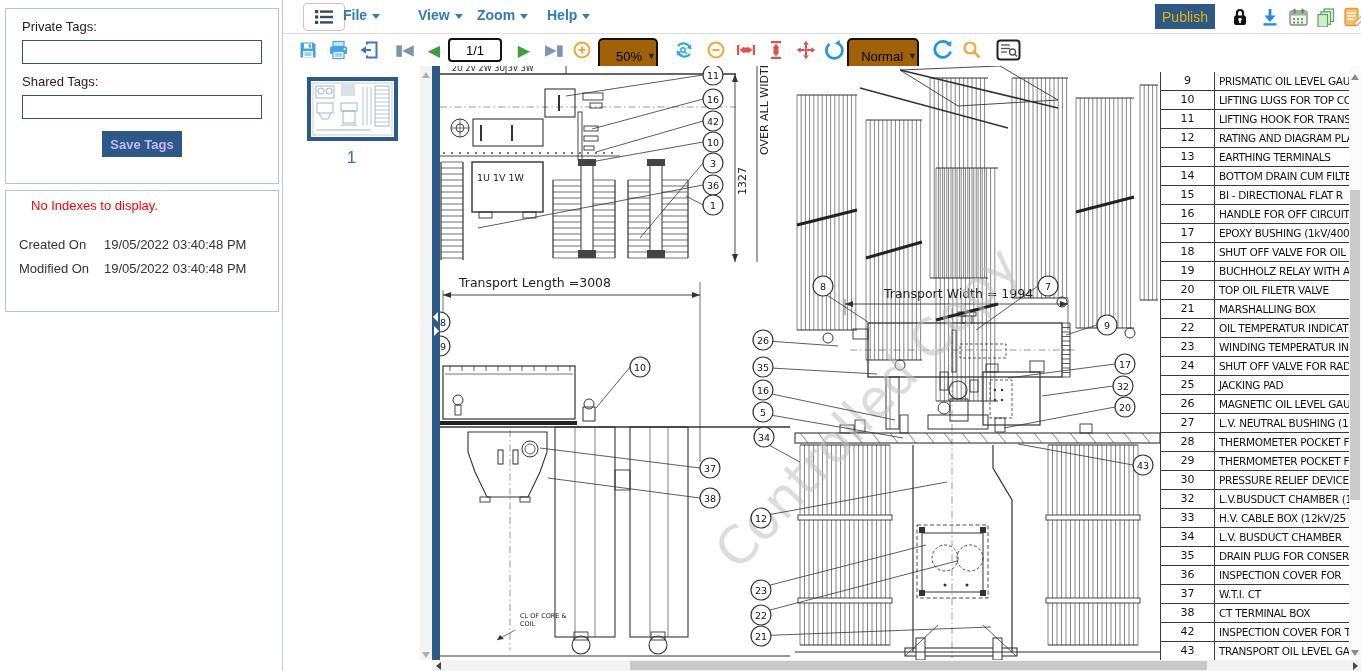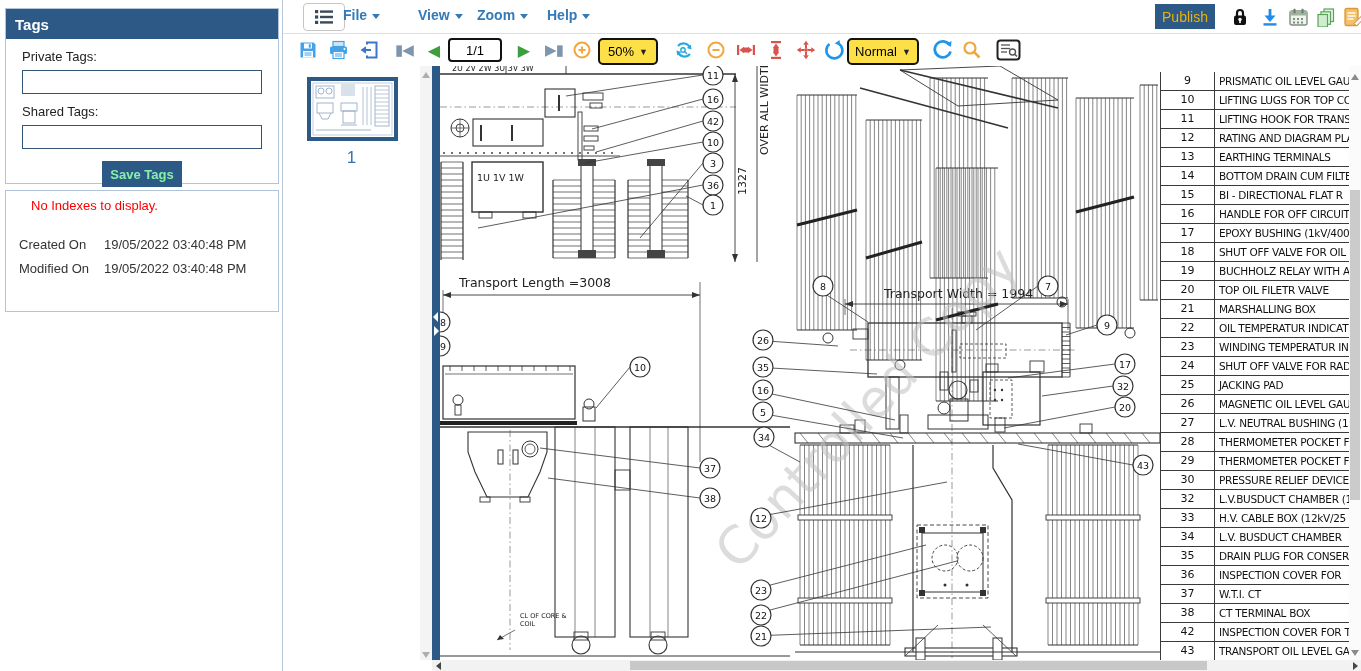--- a/index.html
+++ b/index.html
@@ -12,21 +12,21 @@
              background:#fff; border-right:1px solid #b9c9dc; }
   .panel { position:absolute; left:5px; width:274px; border:1px solid #b0c4d9; background:#fff; }
   .panel-tags { top:8px; height:176px; }
   .panel-indexes { top:190px; height:122px; }
   .panel-header { height:30px; background:#2d5986; color:#fff; font-size:15px; font-weight:bold;
                   display:flex; align-items:center; padding:0 9px; justify-content:space-between; }
   .tag-label { font-size:13px; color:#222; margin:10px 0 6px 16px; }
   .tag-input { display:block; width:240px; height:24px; margin-left:16px;
                border:1px solid #33557a; background:#fff; font-size:13px; padding:0 4px; }
   .save-btn { display:block; margin:12px auto 0; width:80px; height:26px; background:#2d5986;
-              color:#86efac; border:none; font-size:13px; font-weight:bold; cursor:pointer; }
+              color:#c4b5fd; border:none; font-size:13px; font-weight:bold; cursor:pointer; }
   .no-indexes { color:#f00; font-size:13px; margin:7px 0 24px 25px; }
   .idx-row { display:flex; font-size:13px; color:#333; margin:0 0 9px 13px; }
   .idx-label { width:85px; }
   .idx-value { flex:1; }
 
   
   .viewer { position:absolute; left:283px; top:0; width:1078px; height:671px; background:#fff; }
 
   .menubar { position:absolute; left:0; top:0; width:100%; height:34px; background:#fff;
              border-bottom:1px solid #d9e0e8; }
@@ -39,23 +39,23 @@
                  color:#eab308; border:none; font-size:14px; cursor:pointer; }
   .bar-icon { position:absolute; top:4px; width:26px; height:26px; display:flex; align-items:center; justify-content:center; cursor:pointer; }
 
   .toolbar { position:absolute; left:0; top:34px; width:100%; height:32px; background:#fff; }
   .tb { position:absolute; top:3px; width:26px; height:26px; display:flex; align-items:center;
         justify-content:center; cursor:pointer; font-size:17px; }
   .nav-gray { color:#7d96ab; font-size:15px; letter-spacing:-1px; }
   .nav-green { color:#3d9e3d; font-size:16px; }
   .page-box { position:absolute; top:4px; left:165px; width:54px; height:24px; border:2px solid #111;
               border-radius:4px; font-size:13px; display:flex; align-items:center; justify-content:center; }
-  .zoom-select, .mode-select { position:absolute; top:4px; height:27px; border:2px solid #111;
-              border-radius:5px; font-size:13px; display:flex; align-items:center; justify-content:center;
-              gap:5px; background:#fde047; cursor:pointer; }
+  .zoom-select, .mode-select { position:absolute; top:4px; height:36px; border:2px solid #111;
+              border-radius:5px; font-size:13px; display:flex; align-items:center; justify-content:flex-end;
+              gap:5px; background:#a16207; cursor:pointer; }
   .zoom-select { left:315px; width:60px; }
   .mode-select { left:564px; width:72px; }
   .sel-caret { font-size:9px; color:#222; }
 
   
   .thumb-panel { position:absolute; left:0; top:66px; width:137px; height:594px; background:#fff; }
   .thumb-frame { position:absolute; left:24px; top:11px; width:91px; height:64px; border:4px solid #2d5986; background:#fff; cursor:pointer; }
   .thumb-page-num { position:absolute; left:0; top:82px; width:137px; text-align:center; color:#3575b5; font-size:17px; }
   .thumb-scroll { position:absolute; left:137px; top:66px; width:12px; height:594px; background:#f4f4f4; }
   .thumb-scroll .up { position:absolute; left:2px; top:6px; width:0; height:0;
@@ -92,23 +92,20 @@
   .h-scroll .lf { position:absolute; left:4px; top:2px; width:0; height:0;
                   border-top:4px solid transparent; border-bottom:4px solid transparent; border-right:5px solid #444; }
   .h-scroll .rt { position:absolute; right:3px; top:2px; width:0; height:0;
                   border-top:4px solid transparent; border-bottom:4px solid transparent; border-left:5px solid #444; }
 </style>
 </head>
 <body>
 
 <aside class="sidebar">
   <section class="panel panel-tags">
-    <div class="panel-header">
-      <span>Tags</span>
-    </div>
     <div class="tag-label">Private Tags:</div>
     <input class="tag-input" type="text" value="" style="">
     <div class="tag-label">Shared Tags:</div>
     <input class="tag-input" type="text" value="" style="">
     <button class="save-btn">Save Tags</button>
   </section>
 
   <section class="panel panel-indexes">
     <div class="no-indexes">No Indexes to display.</div>
     <div class="idx-row">

